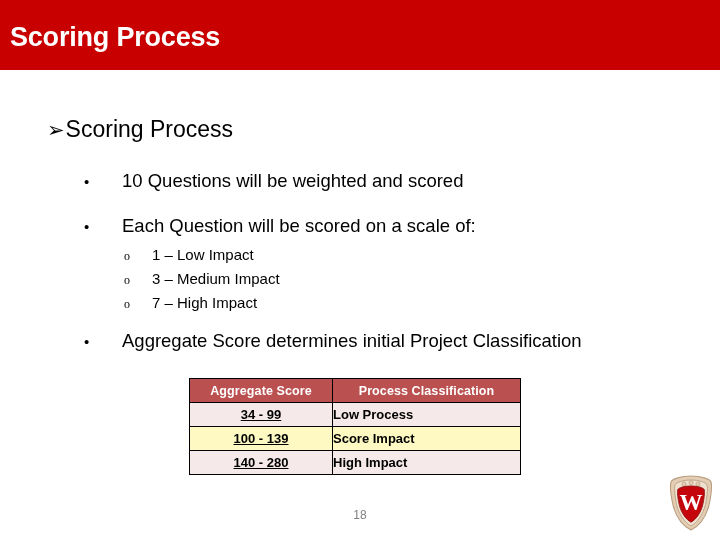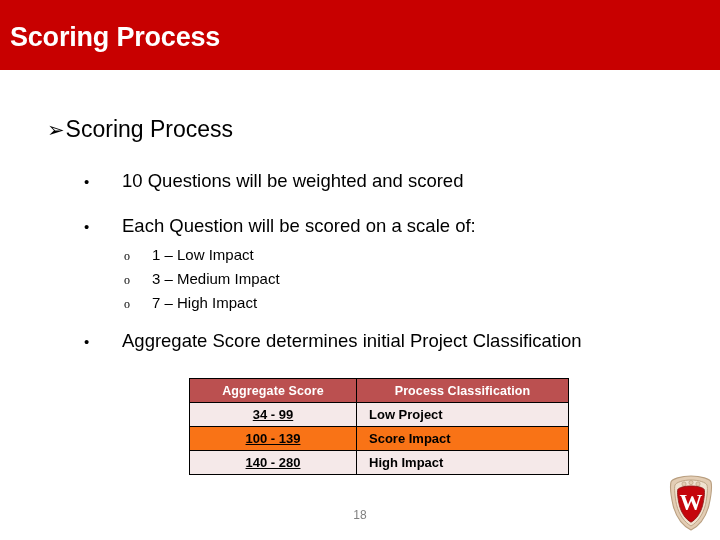--- a/index.html
+++ b/index.html
@@ -109,21 +109,21 @@
     left: 189px;
     top: 308px;
     width: 329px;
     border-collapse: collapse;
     table-layout: fixed;
   }
   .score-table td, .score-table th {
     border: 1.5px solid #000000;
     font-size: 13px;
     height: 23px;
-    padding: 0 12px;
+    padding: 0 0;
     font-weight: bold;
   }
   .score-table thead th {
     background: #bb5050;
     color: #ffffff;
     text-align: center;
     font-size: 12.5px;
     letter-spacing: 0.1px;
   }
   .col-score  { width: 142px; }
@@ -133,21 +133,21 @@
     color: #000000;
     background: inherit;
     text-decoration: underline;
   }
   .cell-class {
     text-align: left;
     color: #000000;
     background: inherit;
   }
   .row-band td { background: #f5e9e9; }
-  .row-plain td { background: #f97316; }
+  .row-plain td { background: #fef9c3; }
 
   
   .page-number {
     position: absolute;
     left: 0;
     top: 508px;
     width: 720px;
     text-align: center;
     font-size: 12px;
     color: #808080;
@@ -207,21 +207,21 @@
   <table class="score-table">
     <thead>
       <tr>
         <th class="col-score">Aggregate Score</th>
         <th class="col-class">Process Classification</th>
       </tr>
     </thead>
     <tbody>
       <tr class="row-band">
         <td class="cell-score">34 - 99</td>
-        <td class="cell-class">Low Project</td>
+        <td class="cell-class">Low Process</td>
       </tr>
       <tr class="row-plain">
         <td class="cell-score">100 - 139</td>
         <td class="cell-class">Score Impact</td>
       </tr>
       <tr class="row-band">
         <td class="cell-score">140 - 280</td>
         <td class="cell-class">High Impact</td>
       </tr>
     </tbody>

